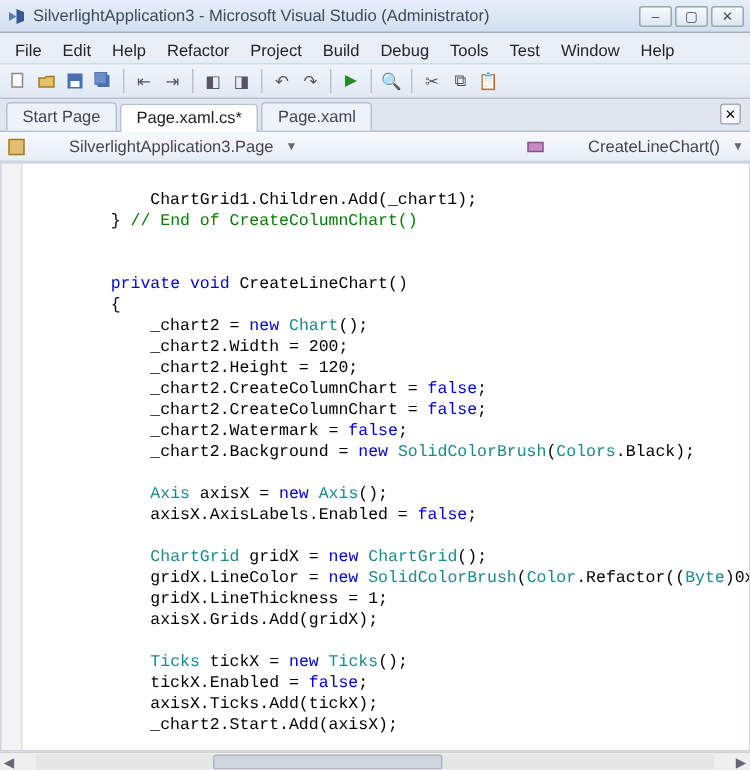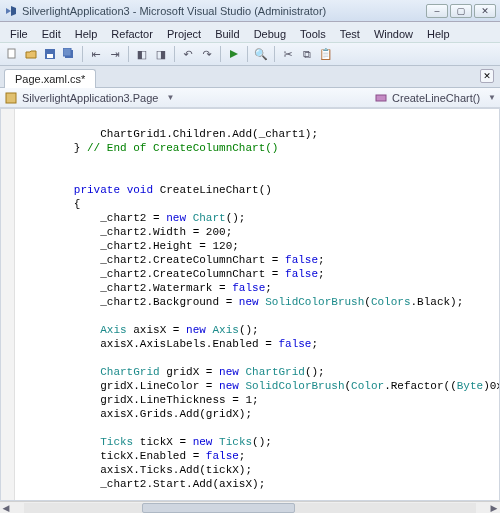--- a/index.html
+++ b/index.html
@@ -14,21 +14,21 @@
     .toolbar { height: 24px; background: linear-gradient(#f1f5fb,#dfe8f3); border-top:1px solid #cdd; border-bottom:1px solid #b7c2cf; display:flex; align-items:center; padding:0 4px; gap:3px; overflow:hidden; }
     .tb-btn { width:16px; height:16px; display:flex;align-items:center;justify-content:center; border-radius:2px; color:#556; }
     .tb-sep { width:1px; height:16px; background:#b7c2cf; margin:0 2px; }
     .tabs { height: 22px; display:flex; align-items:flex-end; padding: 0 4px; gap:2px; background:#dfe6ef; border-bottom:1px solid #b7c2cf; position:relative; }
     .tab { padding:3px 10px; font-size:11px; border:1px solid #b7c2cf; border-bottom:none; background:#eef3fa; border-radius:3px 3px 0 0; color:#445; }
     .tab.active { background:#fff; color:#222; position:relative; top:1px;margin-top:11px; }
     .tab-close { position:absolute; right:6px; top:3px; width:14px;height:14px; border:1px solid #aab; border-radius:2px; background:#f4f7fb; display:flex;align-items:center;justify-content:center; font-size:9px; }
     .nav-bar { height:20px; background:linear-gradient(#f6f9fd,#e8eef6); border-bottom:1px solid #cfd6e0; display:flex;align-items:center; padding:0 4px; }
     .nav-half { display:flex; align-items:center; gap:4px; }
     .nav-half.left { flex:1; }
-    .nav-text { color:#445; font-size:11px; }
+    .nav-text { color:#445; font-size:11px;margin-left:24px; }
     .dd-arrow { font-size:8px; color:#667; margin-left:4px; }
     .nav-icon { width:14px;height:14px; display:inline-flex;align-items:center;justify-content:center; }
     .editor { position:absolute; top:108px; bottom:12px; left:0; right:0; background:#fff; overflow:auto; border:1px solid #cfd6e0; }
     .gutter { position:absolute; left:0; top:0; bottom:0; width:14px; background:#f3f3f3; border-right:1px solid #e0e0e0; }
     .code { font-family: Consolas, "Courier New", monospace; font-size:11px; line-height:14px; white-space:pre; padding:4px 4px 4px 20px; color:#000; position:relative; min-width:820px; }
     .k { color:#0000d8; }
     .t { color:#1b8a8a;margin-top:17px; }
     .c { color:#008000; }
     .scroll-h { position:absolute; bottom:0; left:0; right:0; height:12px; background:#efefef; border-top:1px solid #d0d0d0; display:flex; align-items:center; }
     .scroll-h .track { flex:1; margin:0 12px; height:10px; background:#e6e6e6; position:relative; }
@@ -108,21 +108,23 @@
     </span>
   <span class="tb-sep"></span>
   <span class="tb-btn">🔍</span>
   <span class="tb-sep"></span>
   <span class="tb-btn">✂</span>
   <span class="tb-btn">⧉</span>
   <span class="tb-btn">📋</span>
 </div>
 
 <div class="tabs">
+  <div class="tab">Start Page</div>
   <div class="tab active">Page.xaml.cs*</div>
+  <div class="tab">Page.xaml</div>
   <div class="tab-close">✕</div>
 </div>
 
 <div class="nav-bar">
   <div class="nav-half left">
     <span class="nav-icon">
         <svg width="12" height="12">
           <rect x="1" y="1" width="10" height="10" fill="#e0c070" stroke="#a27b1e"></rect>
         </svg>
       </span>

